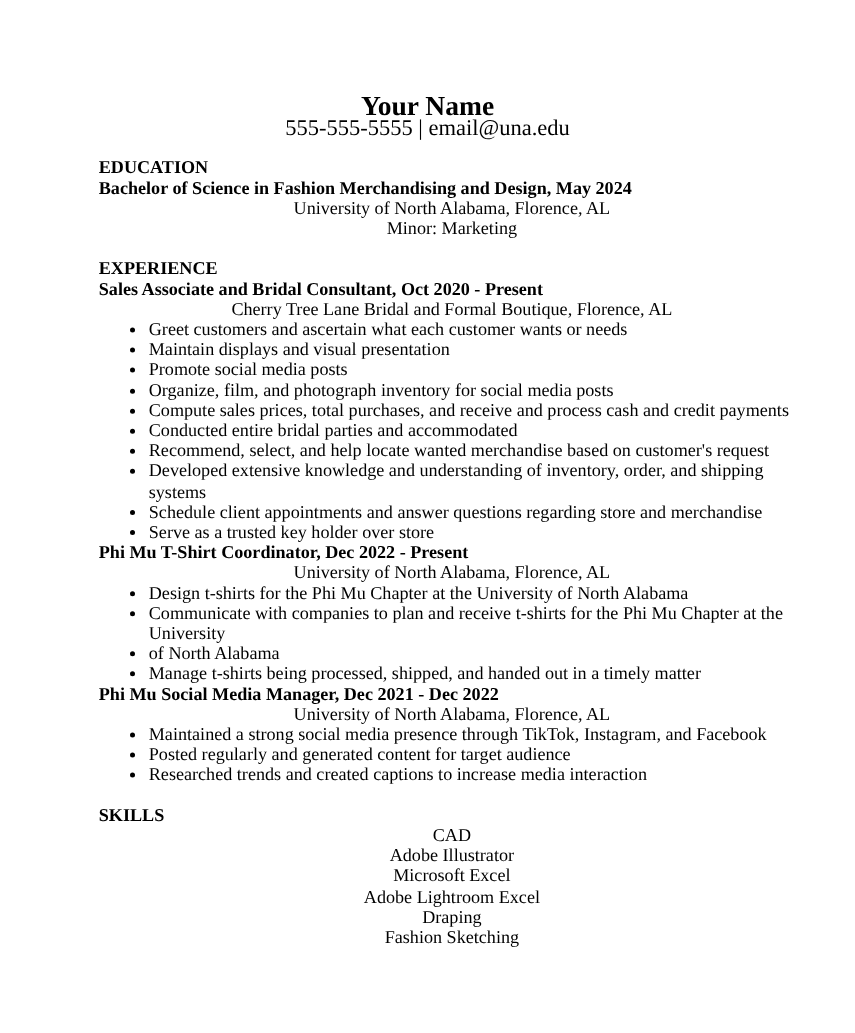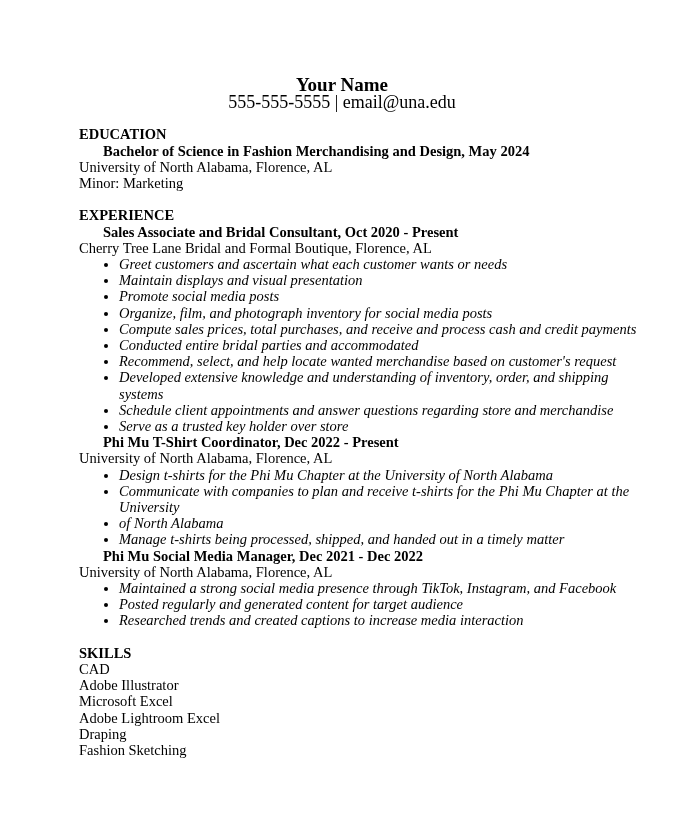--- a/index.html
+++ b/index.html
@@ -20,44 +20,43 @@
     padding: 76px 40px 0 79px;
     overflow: hidden;
   }
   .fullbleed {
     margin-left: -79px;
     margin-right: -40px;
     text-align: center;
   }
   .doc-name {
     font-weight: bold;
-    font-size: 19px;
+    font-size: 22px;
     line-height: 18px;
   }
   .contact {
     font-size: 18px;
   }
   .spacer {
     height: 16.2px;
   }
   .section-title {
     font-weight: bold;
   }
   .bold-line {
     font-weight: bold;
-    margin-left: 24px;
   }
   .line {
     font-weight: normal;
+    text-align: center;
   }
   ul.bullets {
     margin: 0;
     padding: 0 0 0 40px;
     list-style: disc outside;
-    font-style: italic;
   }
   ul.bullets li {
     margin: 0;
     padding: 0;
     white-space: pre-line;
   }
 </style>
 </head>
 <body>
 

